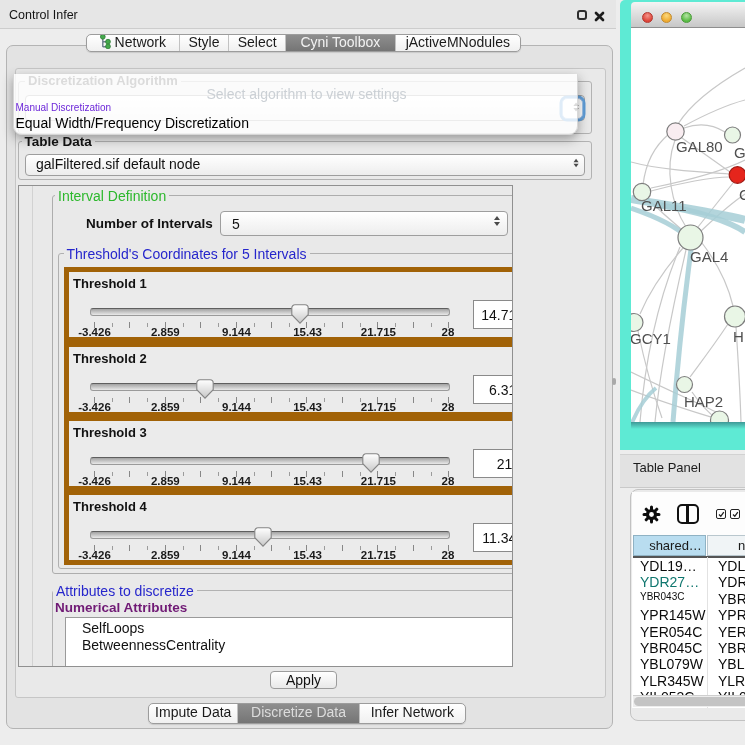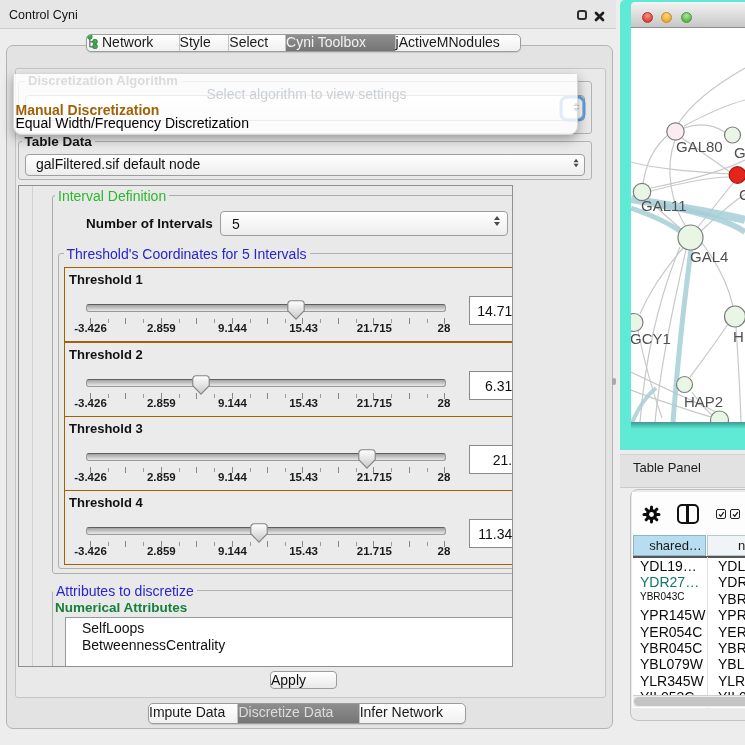--- a/index.html
+++ b/index.html
@@ -5,47 +5,47 @@
 html,body{width:745px;height:745px;background:#ededed;font-family:"Liberation Sans",sans-serif;position:relative;overflow:hidden}
 .abs{position:absolute}
 
 #titlebar{position:absolute;left:0;top:0;width:616px;height:29px;background:#e6e6e6;border-bottom:1px solid #cdcdcd}
 #titlebar .t{position:absolute;left:9px;top:8px;font-size:12.5px;color:#141414}
 #flicon{position:absolute;left:577px;top:10px;width:10px;height:10px;border:2px solid #2e2e2e;border-radius:3px}
 #outerpanel{position:absolute;left:6px;top:45px;width:607px;height:684px;background:#e3e3e3;border:1px solid #b4b4b4;border-radius:7px}
 #innerpanel{position:absolute;left:15px;top:68px;width:591px;height:630px;background:#e9e9e9;border:1px solid #c6c6c6;border-radius:3px}
 
 .seg{position:absolute;display:flex;background:linear-gradient(#ffffff,#f0f0f0);border:1px solid #9c9c9c;border-radius:5px;overflow:hidden;box-shadow:0 1px 1px rgba(0,0,0,0.12)}
-.seg .s{font-size:14px;color:#1a1a1a;text-align:center;border-right:1px solid #c2c2c2;display:flex;align-items:center;justify-content:flex-start;padding-bottom:3px}
+.seg .s{font-size:14px;color:#1a1a1a;text-align:center;border-right:1px solid #c2c2c2;display:flex;align-items:center;justify-content:center;padding-bottom:3px}
 .seg .s:last-child{border-right:none}
 .seg .sel{background:linear-gradient(#8e8e8e,#757575);color:#f2f2f2}
 
 .grp{position:absolute;border:1px solid #b2b2b2;border-radius:3px}
 .gt{position:absolute;font-size:14px;background:#e9e9e9;padding:0 3px;white-space:nowrap}
 
 .combo{position:absolute;background:linear-gradient(#ffffff,#ededed);border:1px solid #9e9e9e;border-radius:4px;font-size:14px;color:#111}
 .arr{position:absolute;right:7px;width:7px}
 .arr .up{width:0;height:0;border-left:3.5px solid transparent;border-right:3.5px solid transparent;border-bottom:4.5px solid #4a4a4a;margin-bottom:2px}
 .arr .dn{width:0;height:0;border-left:3.5px solid transparent;border-right:3.5px solid transparent;border-top:4.5px solid #4a4a4a}
 
-.tbox{position:absolute;left:64px;width:467px;height:75px;background:#ebebeb;border:1px solid #a16207}
+.tbox{position:absolute;left:64px;width:467px;height:75px;background:#ebebeb;border:5px solid #a16207}
 .ttitle{position:absolute;left:4px;top:4px;font-size:13px;font-weight:bold;color:#111}
 .track{position:absolute;left:21px;top:36px;width:360px;height:8px;border:1px solid #9a9a9a;border-top-color:#5f5f5f;border-radius:3px;background:linear-gradient(#a2a2a2,#e9e9e9)}
 .ticks{position:absolute;left:25px;top:49.5px;width:356px;height:6px;background:repeating-linear-gradient(90deg,#878787 0,#878787 1px,transparent 1px,transparent 35.4px)}
 .ticks2{position:absolute;left:42.7px;top:50.5px;width:322px;height:4px;background:repeating-linear-gradient(90deg,#9b9b9b 0,#9b9b9b 1px,transparent 1px,transparent 35.4px)}
 .thumb{position:absolute;top:31.5px}
 .tlab{position:absolute;top:54px;transform:translateX(-50%);font-size:11.5px;font-weight:bold;color:#1a1a1a}
 .vbox{position:absolute;left:404px;top:28px;width:59px;height:29px;background:#fff;border:1px solid #8a8a8a;font-size:14px;color:#111;text-align:right;padding-right:7px;line-height:28px}
 
 .li{font-size:14px;color:#111;padding-left:16px;height:17px;line-height:17px}
 </style></head>
 <body>
 
 <div id="titlebar">
-    <span class="t">Control Cyni</span>
+    <span class="t">Control Infer</span>
   </div>
 <div id="flicon"></div>
 <svg class="abs" style="left:594px;top:10.5px" width="11" height="11" viewBox="0 0 11 11">
     <path d="M2,2 L9,9 M9,2 L2,9" stroke="#1d1d1d" stroke-width="2.7" stroke-linecap="round"></path>
   </svg>
 <div id="outerpanel"></div>
 <div id="innerpanel"></div>
 
 <div class="grp" style="left:18px;top:81px;width:574px;height:53px"></div>
 <div class="gt" style="left:25px;top:73px;font-weight:bold;color:#4a4a4a;font-size:13px">Discretization Algorithm</div>
@@ -146,34 +146,34 @@
 <span class="tlab" style="left:96.3px">2.859</span>
 <span class="tlab" style="left:167.4px">9.144</span>
 <span class="tlab" style="left:238.6px">15.43</span>
 <span class="tlab" style="left:309.4px">21.715</span>
 <span class="tlab" style="left:379.0px">28</span>
 <div class="vbox">11.344</div>
 </div>
 
 <div class="grp" style="left:33px;top:404px;width:491px;height:90px"></div>
 <div class="gt" style="left:34px;top:397px;color:#2626cc">Attributes to discretize</div>
-<div class="abs" style="left:36px;top:414px;font-size:13.5px;font-weight:bold;color:#15803d">Numerical Attributes</div>
+<div class="abs" style="left:36px;top:414px;font-size:13.5px;font-weight:bold;color:#701a75">Numerical Attributes</div>
 <div class="abs" style="left:46px;top:431px;width:463px;height:60px;background:#fff;border:1px solid #9a9a9a;padding-top:2px">
 <div class="li">SelfLoops</div>
       <div class="li">BetweennessCentrality</div>
 </div>
 <div class="abs" style="left:496px;top:431px;width:12px;height:58px;background:#f4f4f4;border-left:1px solid #c0c0c0">
 <div class="abs" style="left:1.5px;top:2px;width:9px;height:23px;background:#b3bac6;border-radius:4.5px"></div>
 </div>
 
 <div class="abs" style="left:556px;top:0;width:23px;height:482px;background:linear-gradient(90deg,#ffffff,#ebebeb);border-left:1px solid #8f8f8f"></div>
 <div class="abs" style="left:563px;top:22px;width:10px;height:367px;background:#c2c2c2;border:1px solid #b2b2b2;border-radius:5px"></div>
 </div>
 
-<div class="abs" style="left:270px;top:671px;width:67px;height:18px;background:linear-gradient(#ffffff,#e9e9e9);border:1px solid #9c9c9c;border-radius:4px;font-size:14px;line-height:17px;color:#111">Apply</div>
+<div class="abs" style="left:270px;top:671px;width:67px;height:18px;background:linear-gradient(#ffffff,#e9e9e9);border:1px solid #9c9c9c;border-radius:4px;font-size:14px;text-align:center;line-height:17px;color:#111">Apply</div>
 <div class="seg" style="left:148px;top:703px;width:318px;height:21px">
 <div class="s" style="width:90px">Impute Data</div>
 <div class="s sel" style="width:122px;color:#dcdcdc">Discretize Data</div>
 <div class="s" style="width:106px">Infer Network</div>
 </div>
 
 <div class="seg" style="left:86px;top:34px;width:435px;height:18px">
 <div class="s" style="width:93px"><svg width="11" height="15" viewBox="0 0 11 15" style="margin-right:4px">
         <path d="M2.8,3 V13 M2.8,7.7 H8 M2.8,12.8 H8" stroke="#6b7b8b" stroke-width="1.4" fill="none"></path>
         <circle cx="2.8" cy="2.8" r="2.4" fill="#44a94c" stroke="#2c7c34" stroke-width="0.8"></circle>
@@ -181,21 +181,21 @@
         <circle cx="8" cy="12.4" r="2.4" fill="#44a94c" stroke="#2c7c34" stroke-width="0.8"></circle>
       </svg>Network</div>
 <div class="s" style="width:50px">Style</div>
 <div class="s" style="width:57px">Select</div>
 <div class="s sel" style="width:110px">Cyni Toolbox</div>
 <div class="s" style="width:125px">jActiveMNodules</div>
 </div>
 
 <div class="abs" style="left:13px;top:74px;width:565px;height:61px;background:rgba(255,255,255,0.80);border:1px solid rgba(170,170,170,0.45);border-top:none;border-radius:1px 1px 9px 9px;box-shadow:0 4px 11px rgba(40,40,40,0.42)">
 <div class="abs" style="left:10px;top:12px;width:565px;text-align:center;font-size:14px;color:#cbd0d5;white-space:nowrap">Select algorithm to view settings</div>
-<div class="abs" style="left:1.5px;top:27.5px;font-size:14px;font-weight:bold;color:#a16207;white-space:nowrap">Manual Discretization</div>
+<div class="abs" style="left:1.5px;top:27.5px;font-size:10px;font-weight:normal;color:#6d28d9;white-space:nowrap">Manual Discretization</div>
 <div class="abs" style="left:1.5px;top:40.5px;font-size:14px;color:#000;white-space:nowrap">Equal Width/Frequency Discretization</div>
 </div>
 
 <div class="abs" id="netwin" style="left:620px;top:0;width:125px;height:450px;background:#5eead4;border-radius:5px 0 0 0">
 <div class="abs" style="left:10.5px;top:1.5px;width:114.5px;height:26px;background:linear-gradient(#f4f4f4,#c7c7c7);border-bottom:1px solid #8e8e8e;border-radius:4px 0 0 0">
 <div class="abs" style="left:11px;top:10px;width:11px;height:11px;border-radius:50%;background:radial-gradient(circle at 50% 30%,#f4958c,#dd4236 70%);border:0.5px solid #b23730"></div>
 <div class="abs" style="left:30.5px;top:10px;width:11px;height:11px;border-radius:50%;background:radial-gradient(circle at 50% 30%,#fbd97e,#efaa2e 70%);border:0.5px solid #c08a2e"></div>
 <div class="abs" style="left:50px;top:10px;width:11px;height:11px;border-radius:50%;background:radial-gradient(circle at 50% 30%,#b5e3a5,#57bb42 70%);border:0.5px solid #4a9a3a"></div>
 </div>
 <div class="abs" style="left:11px;top:422px;width:114px;height:7px;background:linear-gradient(rgba(10,20,50,0.38),rgba(10,20,50,0))"></div>

